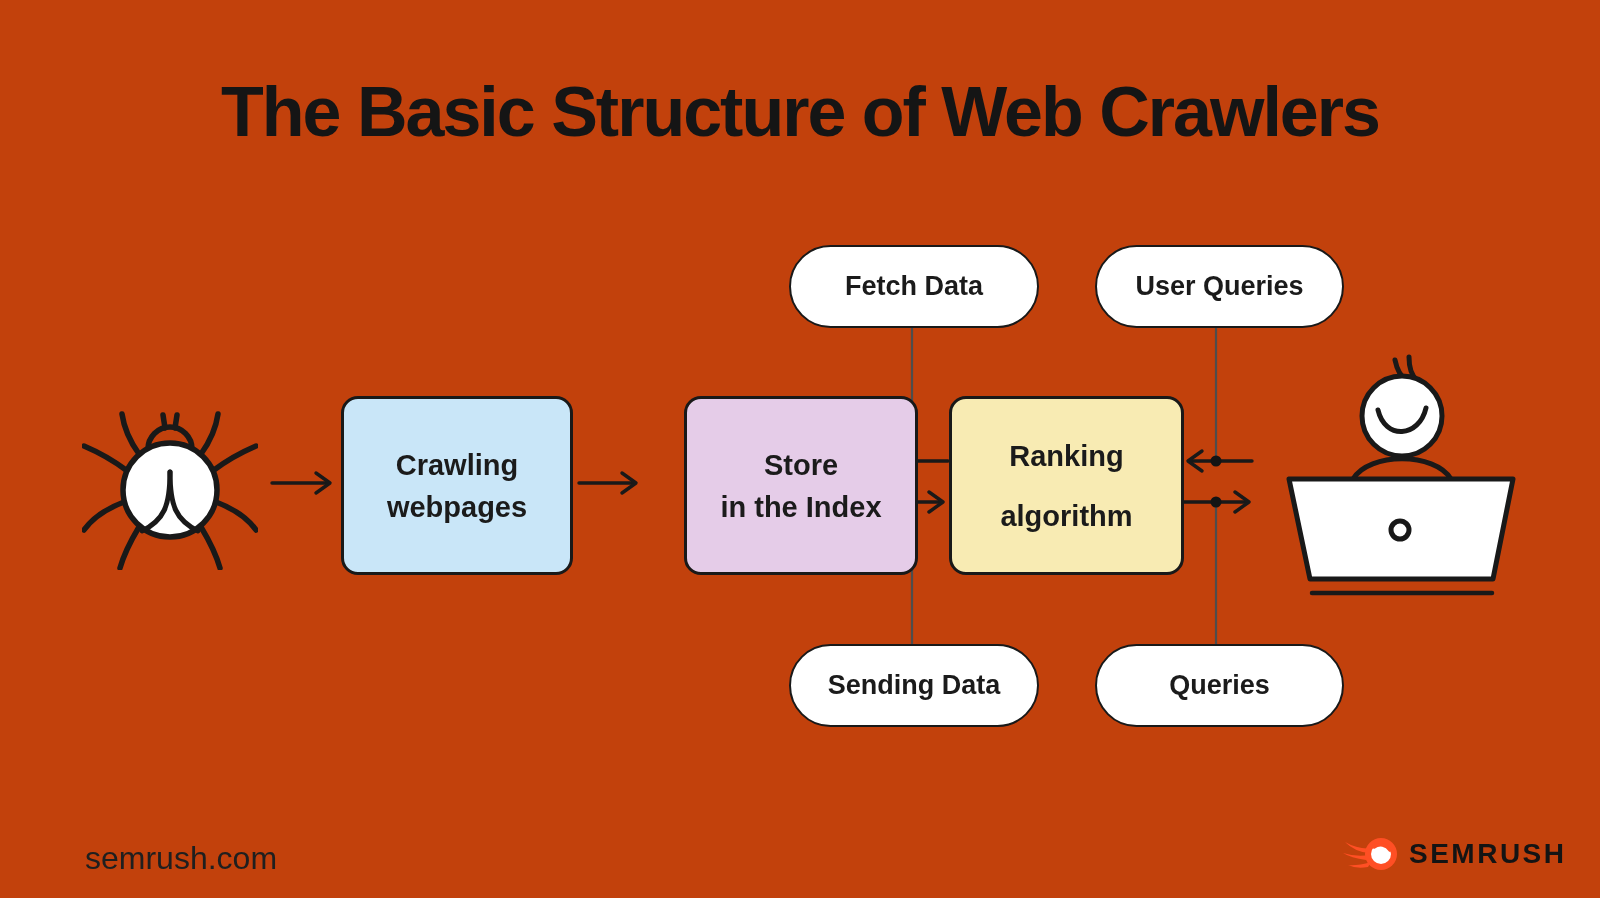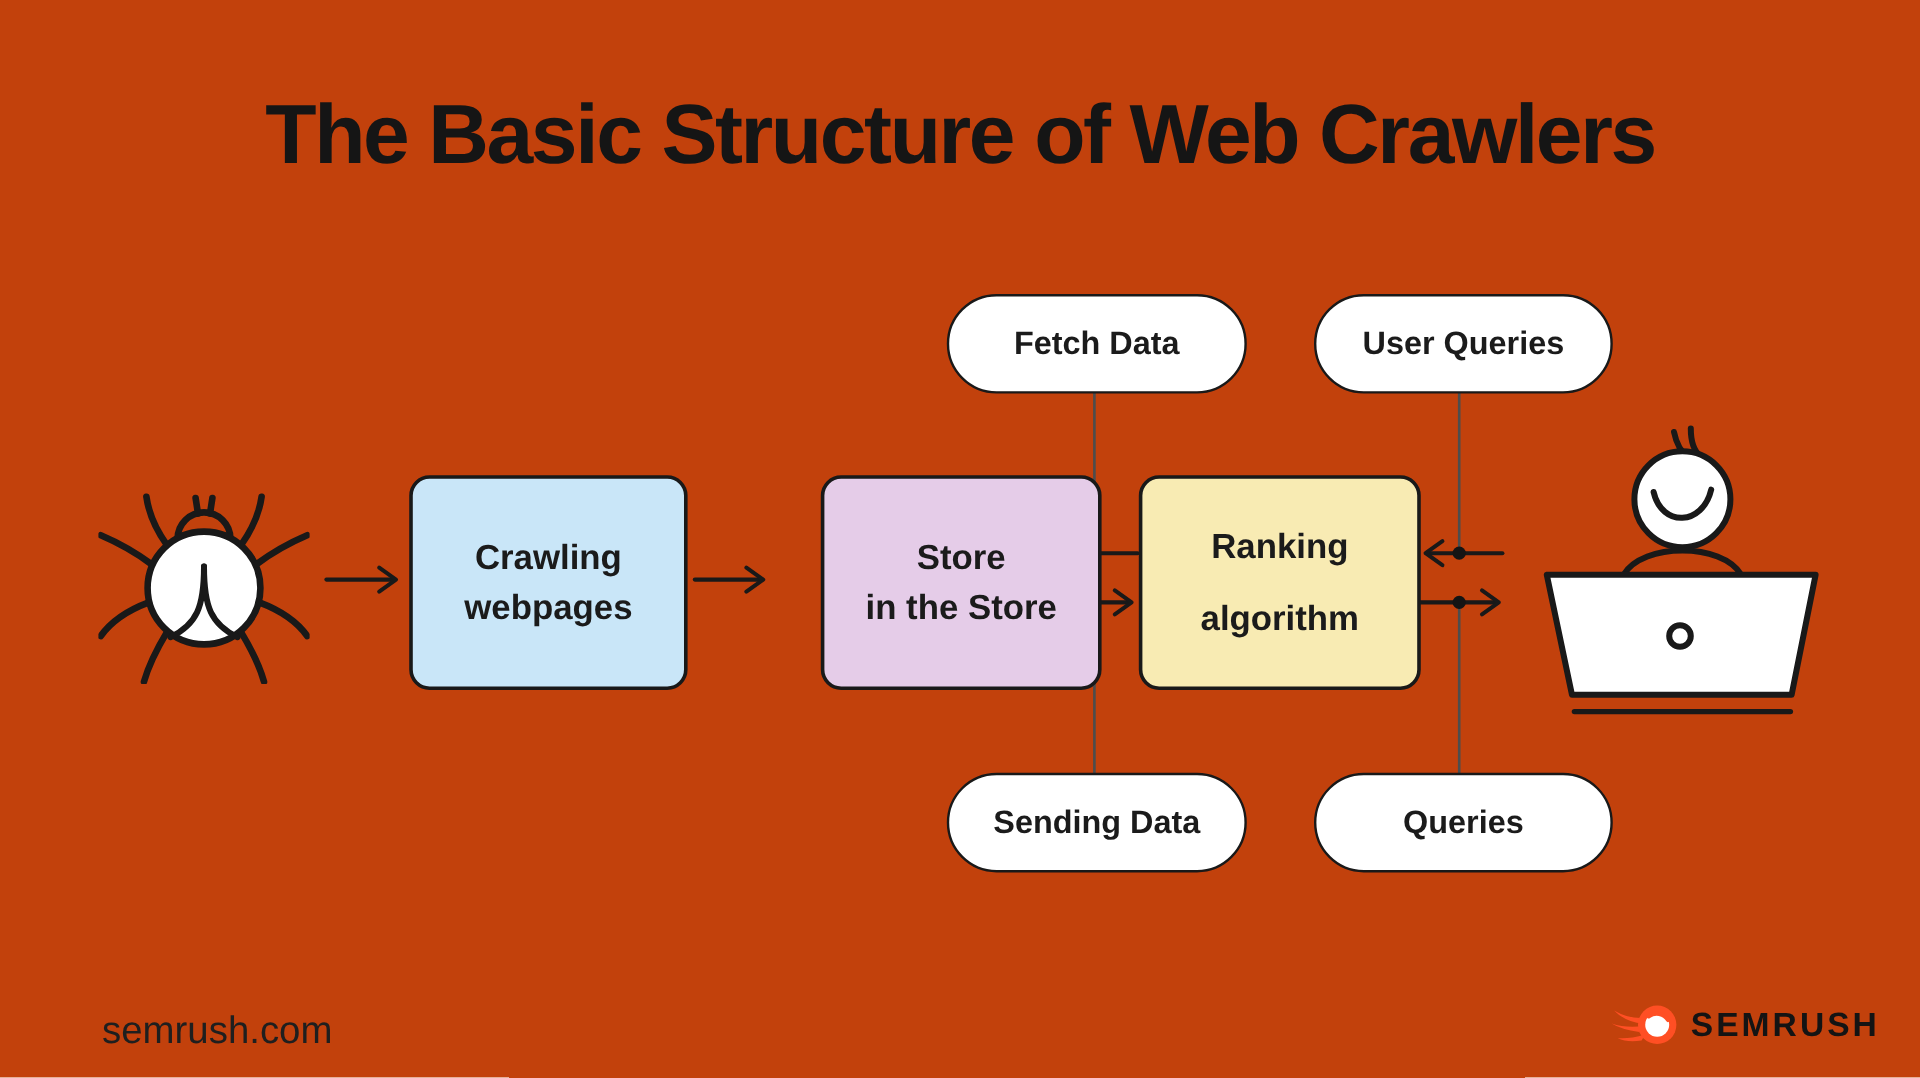--- a/index.html
+++ b/index.html
@@ -119,21 +119,21 @@
     <path d="M134,92 C150,98 164,106 174,120"></path>
     <path d="M119,117 C128,132 134,144 138,158"></path>
   </svg>
 
   <div class="node node-blue node-crawling">
     <span>Crawling</span>
     <span>webpages</span>
   </div>
   <div class="node node-purple node-index">
     <span>Store</span>
-    <span>in the Store</span>
+    <span>in the Index</span>
   </div>
   <div class="node node-yellow node-ranking">
     <span>Ranking</span>
     <span>algorithm</span>
   </div>
 
   <div class="pill pill-fetch">
     <span>Fetch Data</span>
   </div>
   <div class="pill pill-queries">

